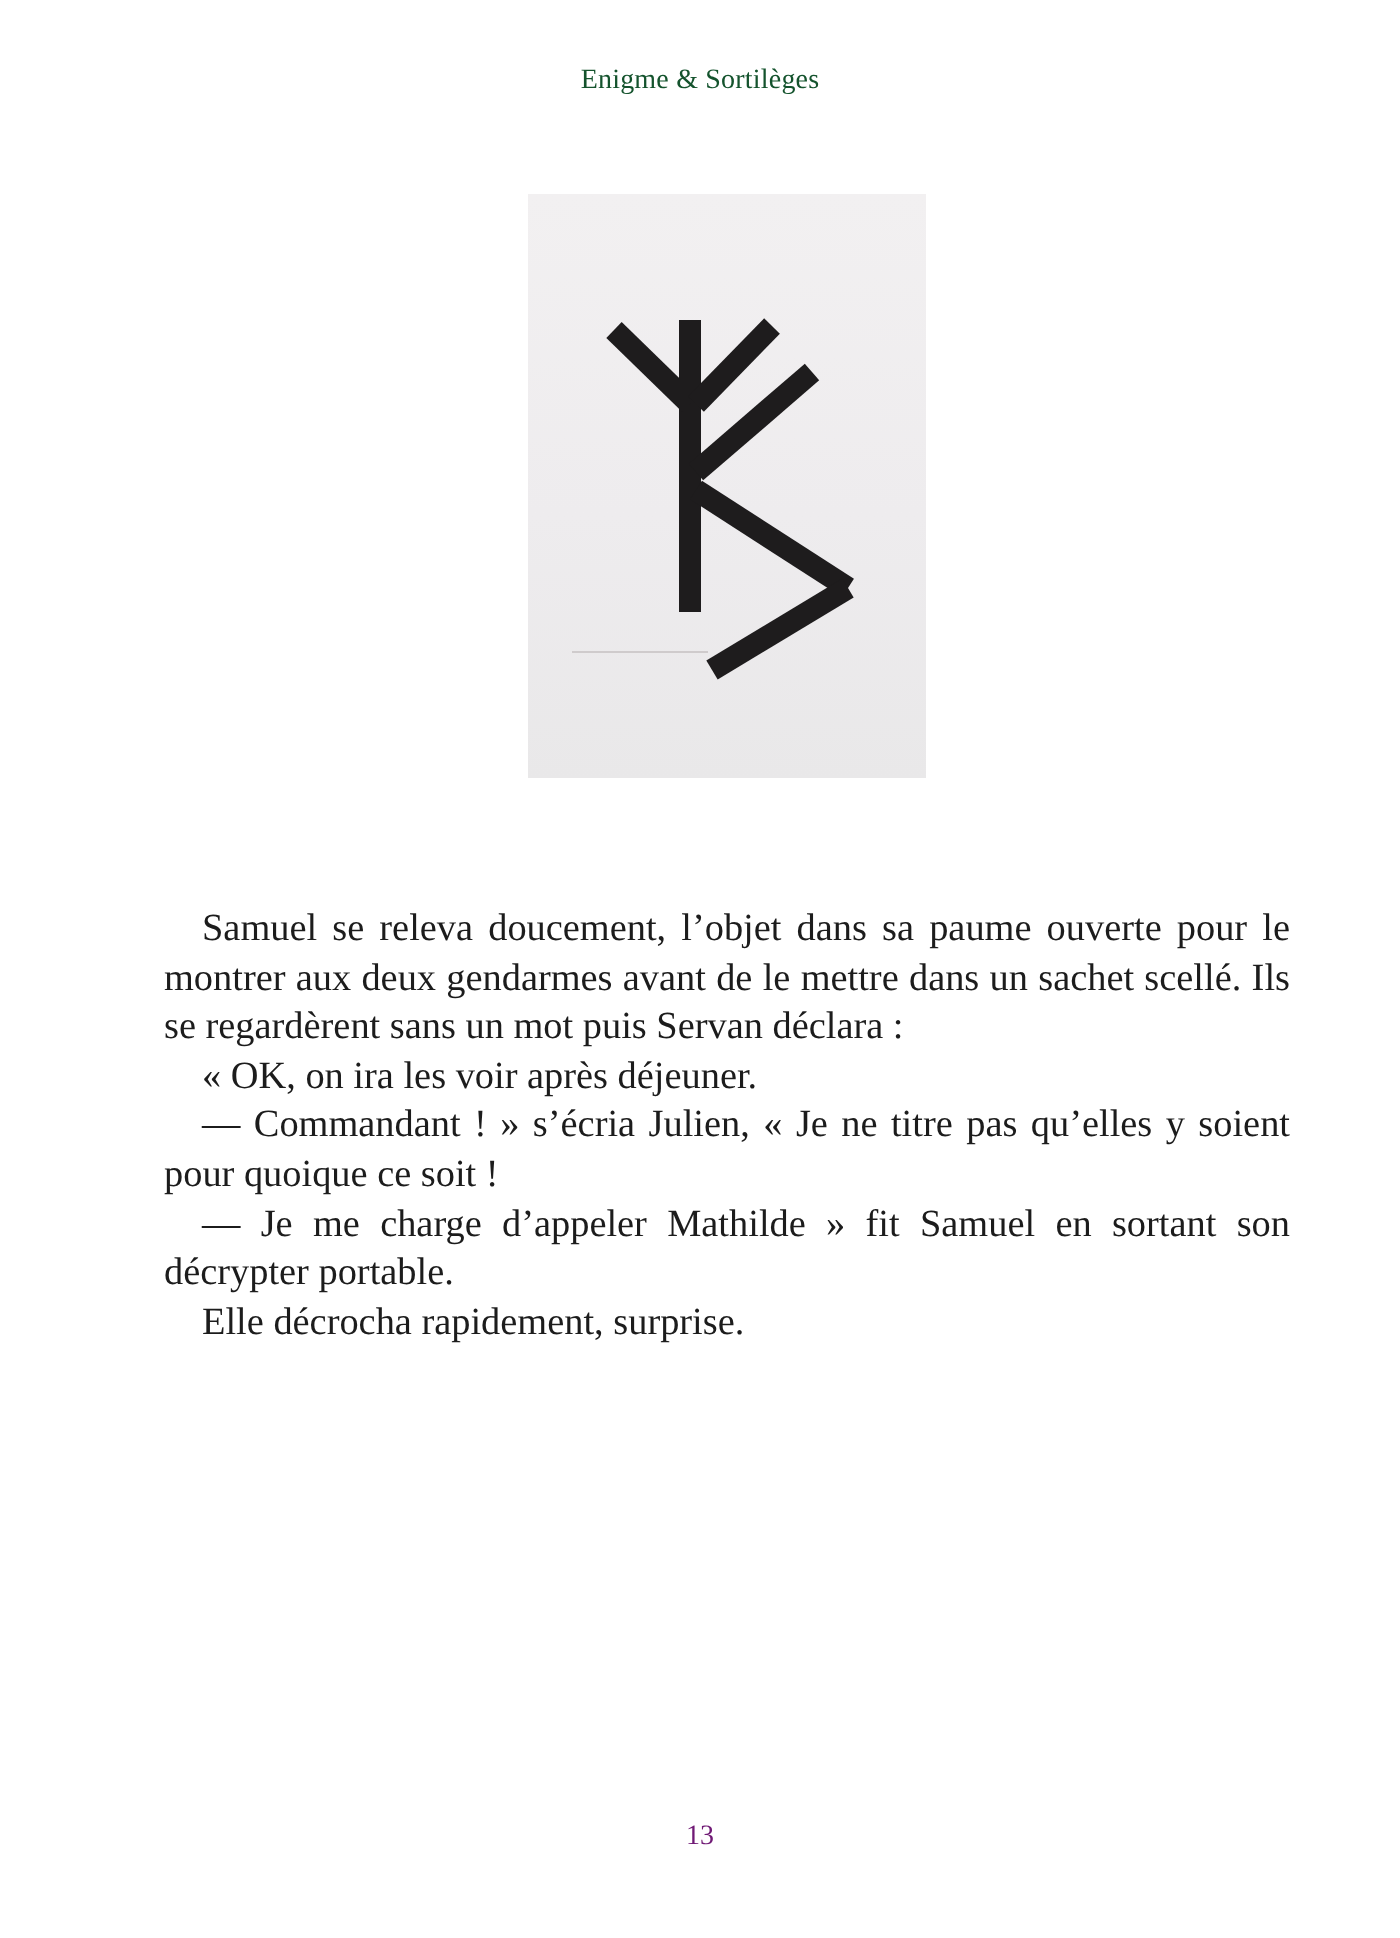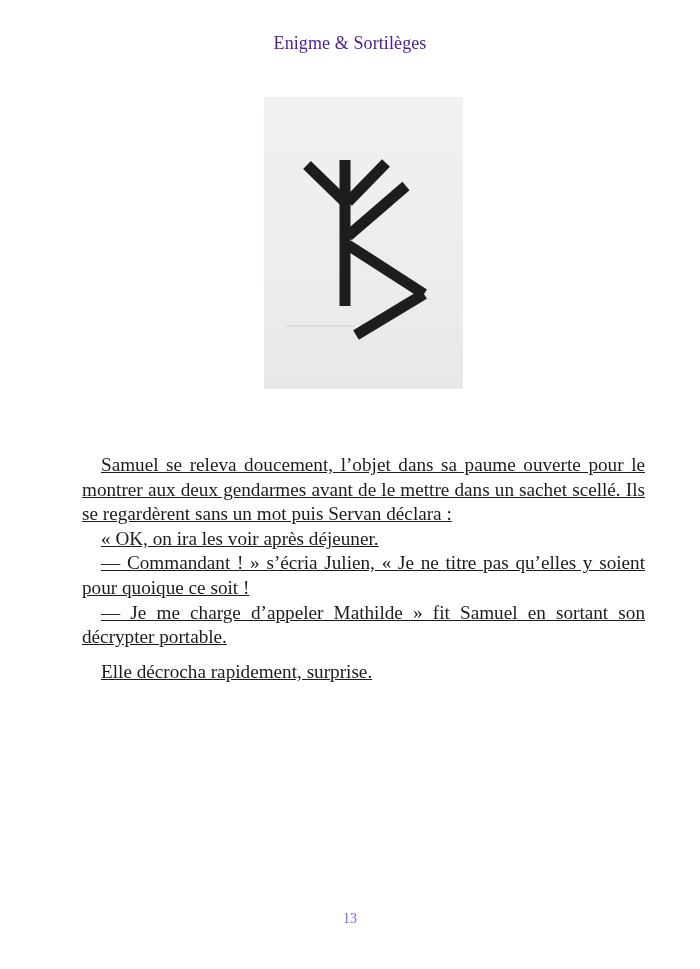--- a/index.html
+++ b/index.html
@@ -14,23 +14,23 @@
       overflow: hidden;
       font-family: "Liberation Serif", "DejaVu Serif", serif;
       color: #1a1a1a;
     }
     .running-header {
       position: absolute;
       top: 33px;
       left: 0;
       width: 700px;
       text-align: center;
-      font-size: 18px;
+      font-size: 14px;
       letter-spacing: 0.1px;
-      color: #4c1d95;
+      color: #14532d;
     }
     .figure {
       position: absolute;
       left: 264px;
       top: 97px;
       width: 199px;
       height: 292px;
       background: linear-gradient(180deg, #f2f0f1 0%, #eeecee 55%, #e9e8e9 100%);
     }
     .figure svg {
@@ -44,33 +44,31 @@
       top: 453px;
       width: 563px;
       font-size: 19.2px;
       line-height: 24.6px;
       text-align: justify;
       color: #1c1c1c;
     }
     .body-text p {
       margin: 0;
       text-indent: 19px;
-      text-decoration: underline;
     }
     .body-text p.gap {
-      margin-top: 10px;
     }
     .page-number {
       position: absolute;
       top: 911px;
       left: 0;
       width: 700px;
       text-align: center;
       font-size: 14px;
-      color: #8b5cf6;
+      color: #701a75;
     }
   </style>
 </head>
 <body>
 
 <div class="running-header">Enigme &amp; Sortilèges</div>
 
 <div class="figure">
   <svg viewBox="0 0 199 292" xmlns="http://www.w3.org/2000/svg">
     <g stroke="#1e1c1d" stroke-width="11" stroke-linecap="butt" fill="none">

